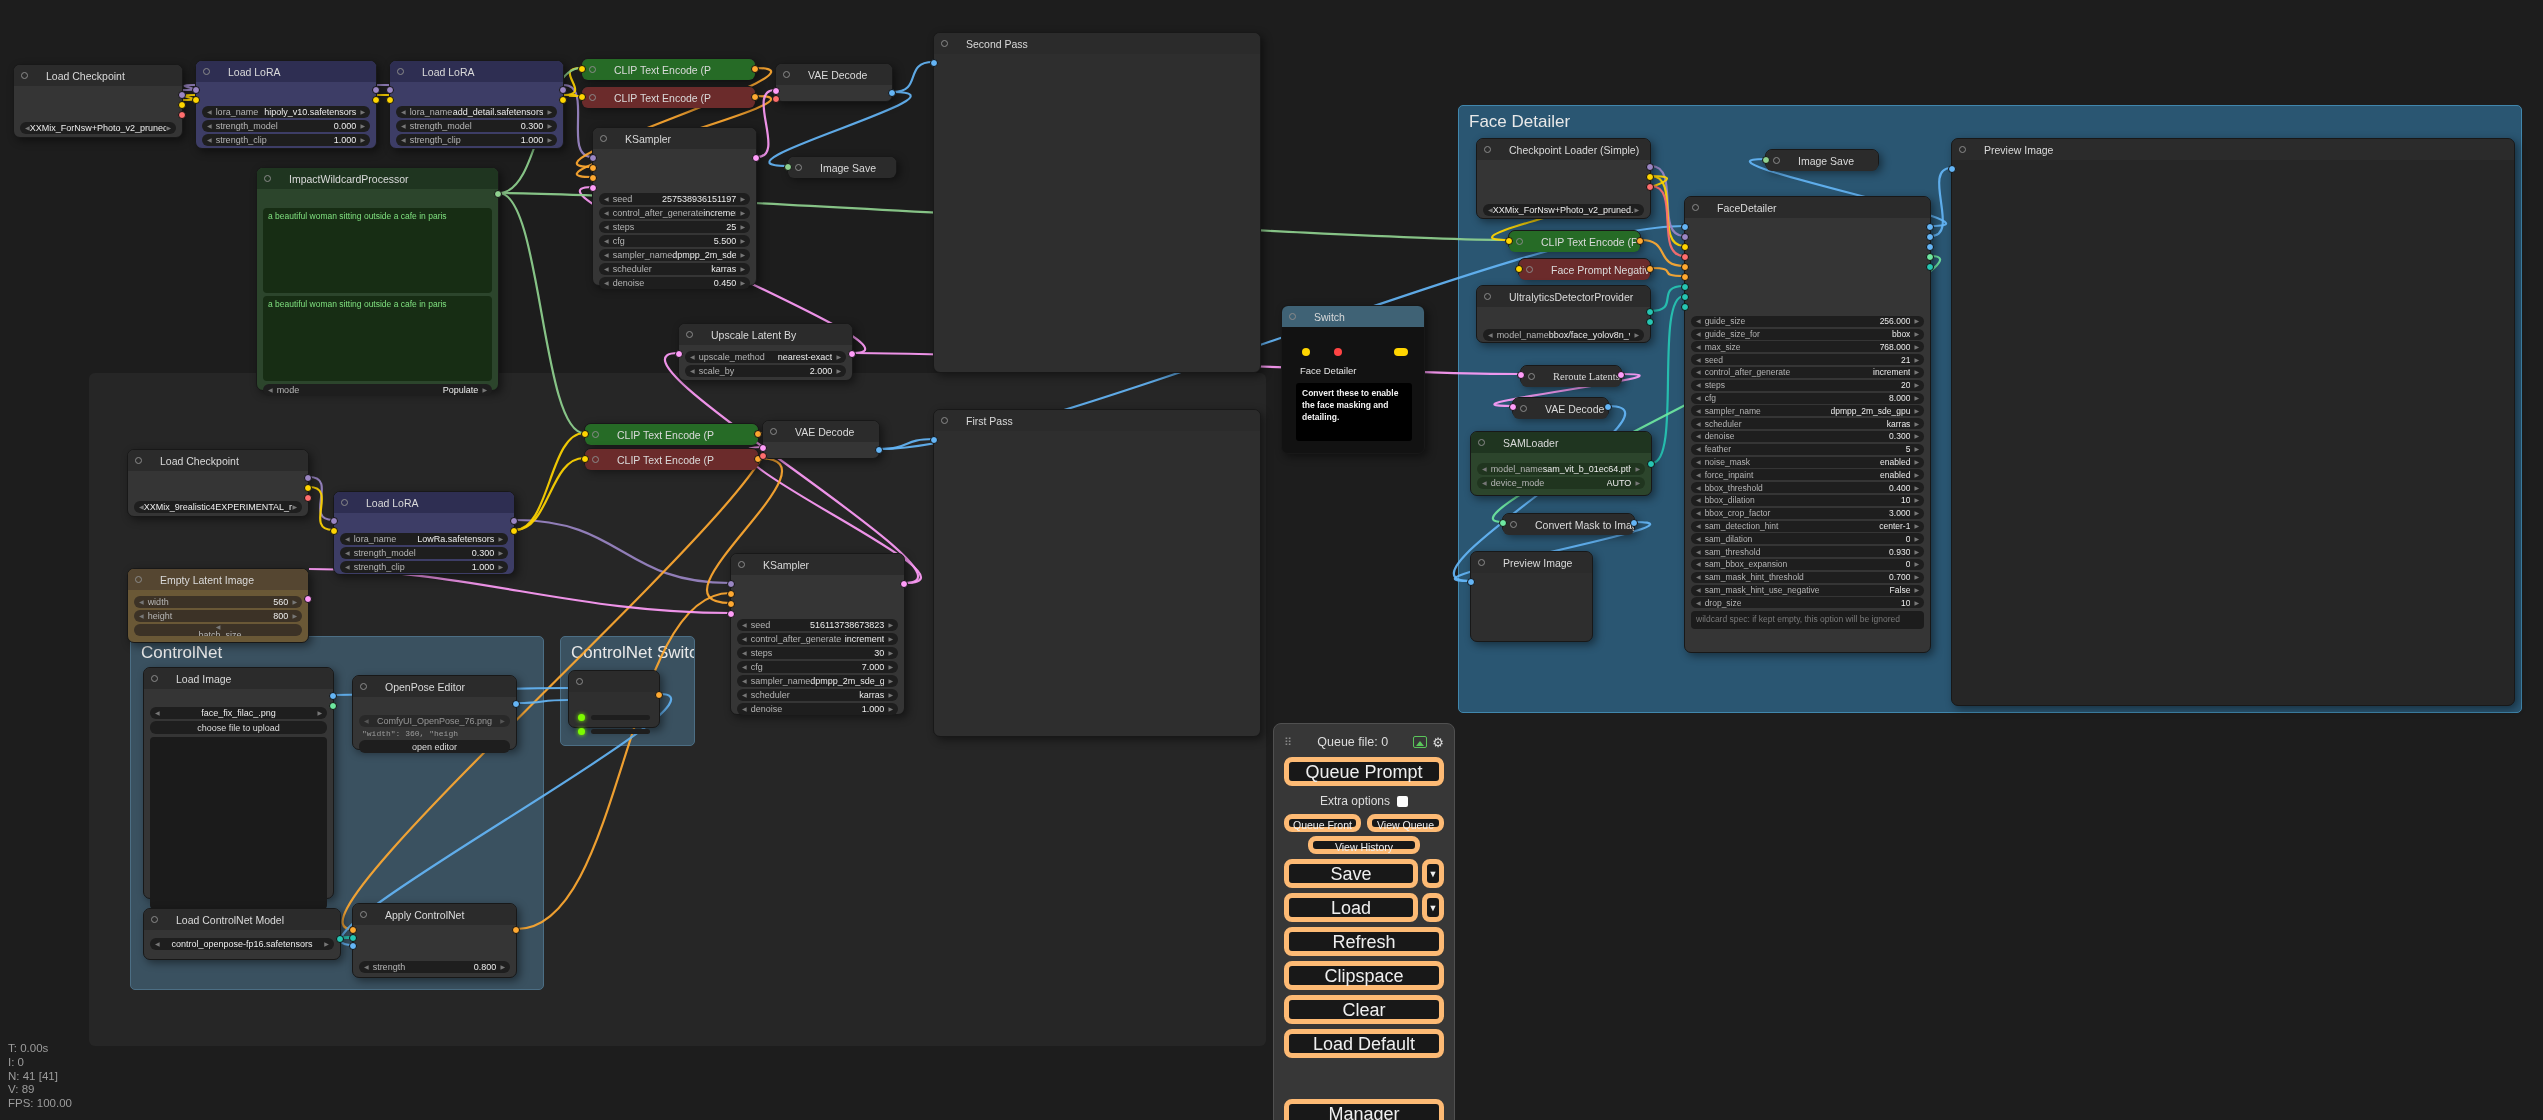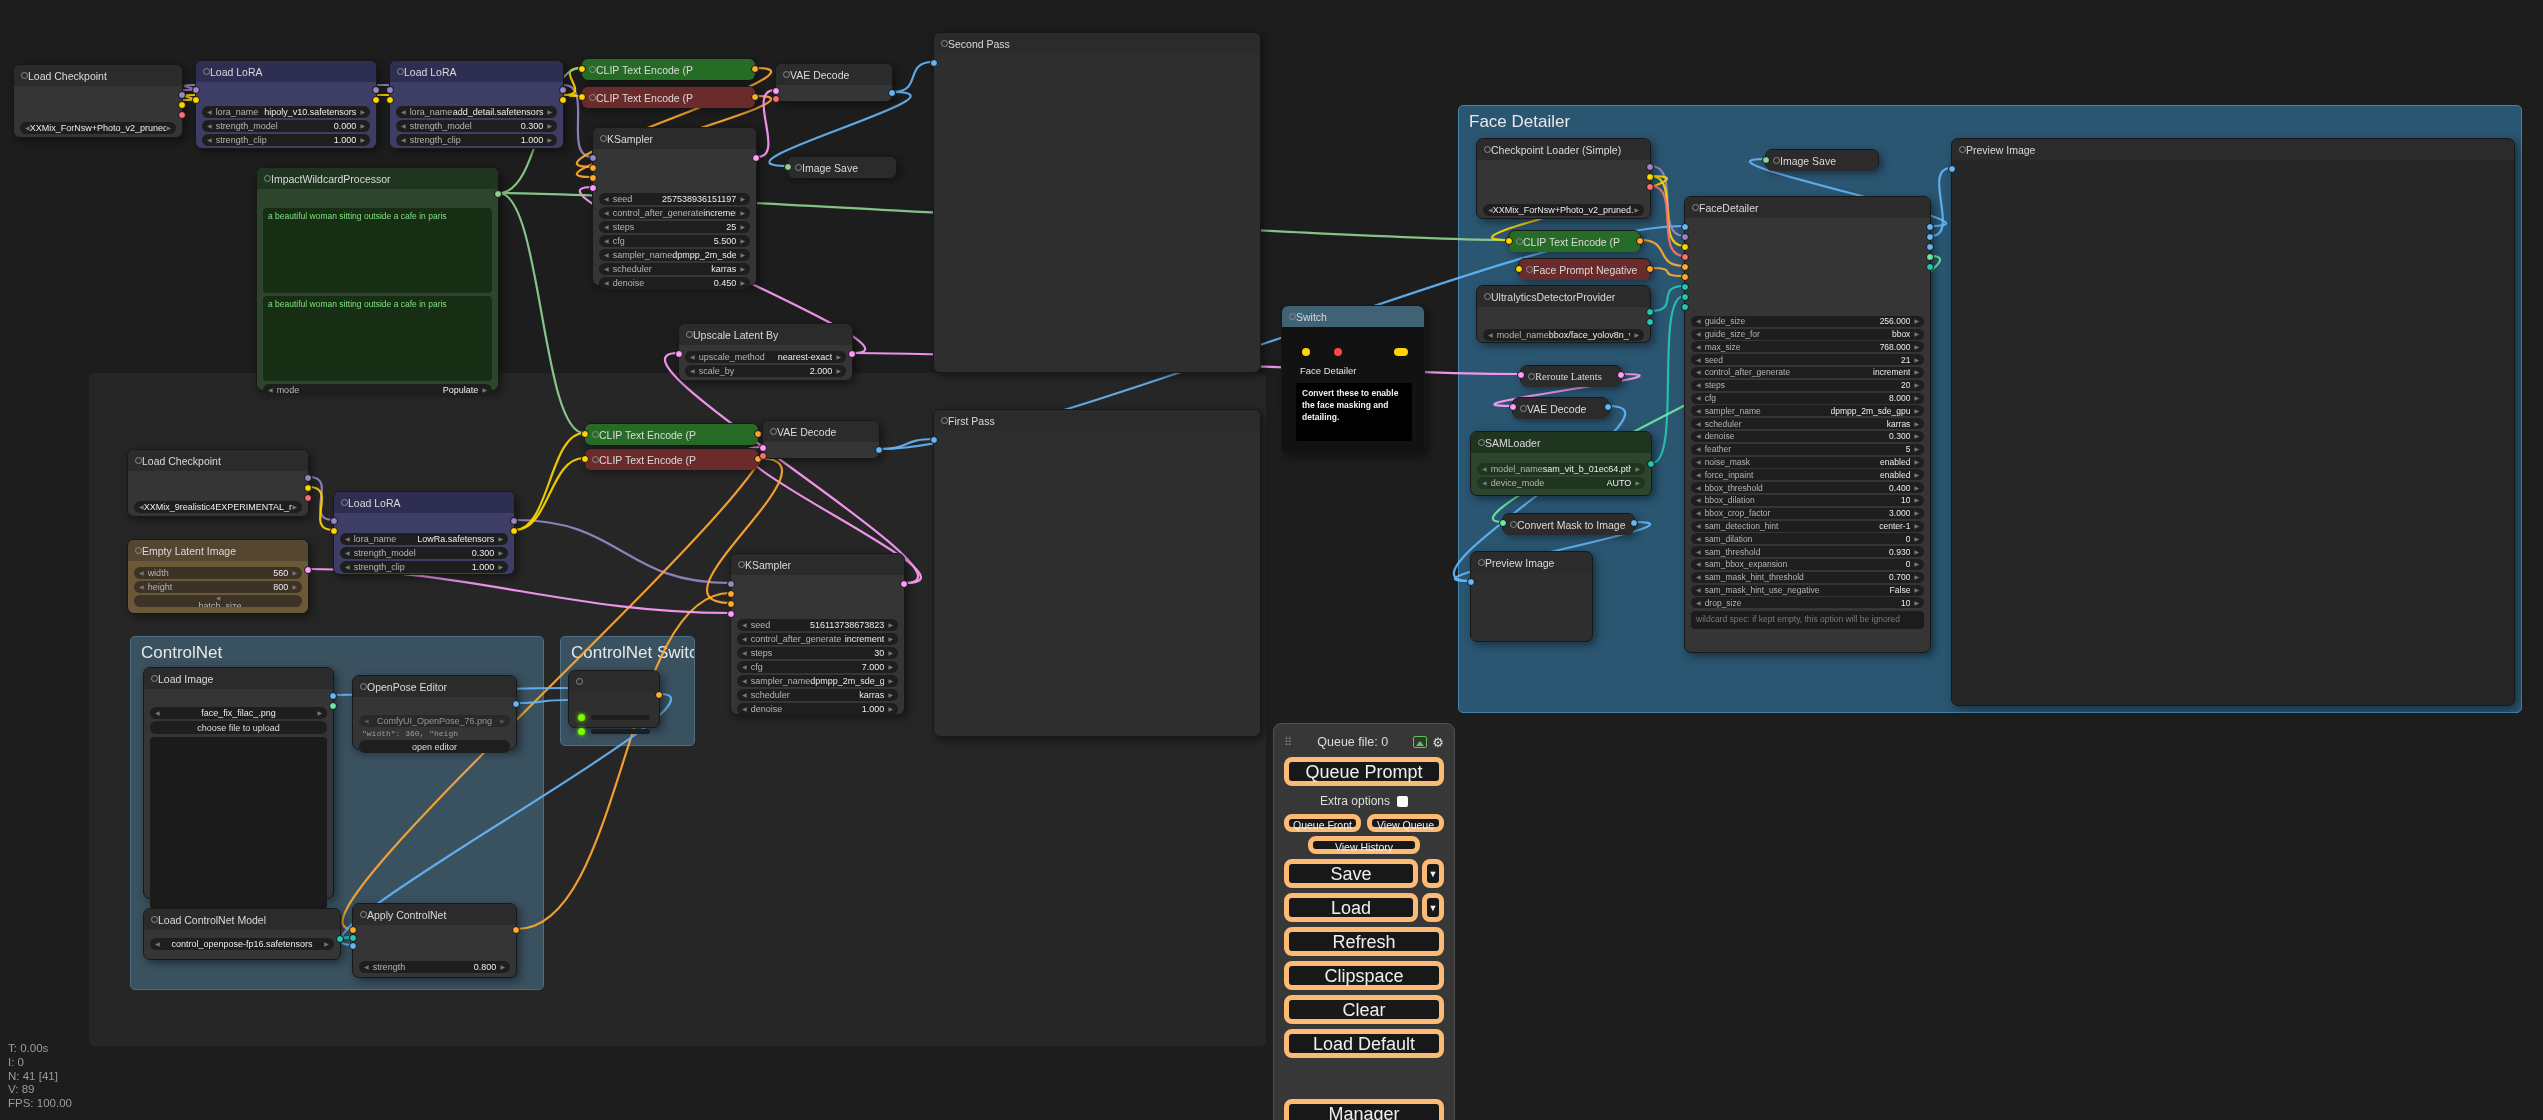--- a/index.html
+++ b/index.html
@@ -6,21 +6,21 @@
   html,body{width:2543px;height:1120px}
   body{background:#1d1d1d;overflow:hidden;position:relative;font-family:"Liberation Sans",sans-serif}
   #canvas{position:absolute;inset:0}
   .canvas-region{position:absolute;background:rgba(255,255,255,0.045);border-radius:6px;z-index:0}
   .group{position:absolute;border:1px solid;border-radius:5px;z-index:1}
   .group-title{font-size:17px;color:#e8e8e8;padding:6px 10px;white-space:nowrap;overflow:hidden}
   #links{position:absolute;inset:0;z-index:2;pointer-events:none}
   #links path{fill:none;stroke-width:2.2;opacity:0.92}
   .node{position:absolute;background:#353535;border:1px solid #181818;border-radius:7px;z-index:3;box-shadow:3px 3px 8px rgba(0,0,0,0.45)}
   .node.collapsed{height:21px}
-  .ntitle{height:21px;background:#2b2b2b;border-radius:6px 6px 0 0;display:flex;align-items:center;gap:0;padding:0 7px;overflow:hidden}
+  .ntitle{height:21px;background:#2b2b2b;border-radius:6px 6px 0 0;display:flex;align-items:center;gap:18px;padding:0 7px;overflow:hidden}
   .node.collapsed .ntitle{border-radius:6px}
   .tdot{width:7px;height:7px;border-radius:50%;border:1.5px solid #8a8a8a;flex:none}
   .ttext{font-size:10.5px;color:#dadada;white-space:nowrap}
   .widgets{padding-top:16px;position:relative}
   .wrow{height:12px;margin:2px 6px;background:#1e1e1e;border-radius:6px;display:flex;align-items:center;padding:0 5px;font-size:9px;color:#cfcfcf;overflow:hidden}
   .wrow.muted{opacity:.5}
   .dense .wrow{height:11px;margin:1.8px 6px;font-size:8.5px}
   .arr{color:#777;font-size:6px;flex:none;line-height:1}
   .wname{margin-left:4px;color:#b5b5b5;white-space:nowrap}
   .wval{margin-left:auto;margin-right:4px;color:#ececec;white-space:nowrap;overflow:hidden}
@@ -372,21 +372,21 @@
           <span class="wname">strength_clip</span>
           <span class="wval">1.000</span>
           <span class="arr">▶</span>
         </div>
       </div>
       <span class="port" style="background: rgb(154, 134, 196); left: -4px; top: 25px;"></span>
       <span class="port" style="background: rgb(255, 213, 0); left: -4px; top: 35px;"></span>
       <span class="port" style="background: rgb(154, 134, 196); right: -4px; top: 25px;"></span>
       <span class="port" style="background: rgb(255, 213, 0); right: -4px; top: 35px;"></span>
     </div>
-    <div class="node" style="left: 127px; top: 539px; width: 182px; height: 75px; background: rgb(106, 88, 54);">
+    <div class="node" style="left: 127px; top: 568px; width: 182px; height: 75px; background: rgb(106, 88, 54);">
       <div class="ntitle" style="background: rgb(85, 70, 49);">
         <span class="tdot"></span>
         <span class="ttext">Empty Latent Image</span>
       </div>
       <div class="widgets" style="padding-top: 4px;">
         <div class="wrow" style="background: rgb(60, 50, 38);">
           <span class="arr">◀</span>
           <span class="wname">width</span>
           <span class="wval">560</span>
           <span class="arr">▶</span>

